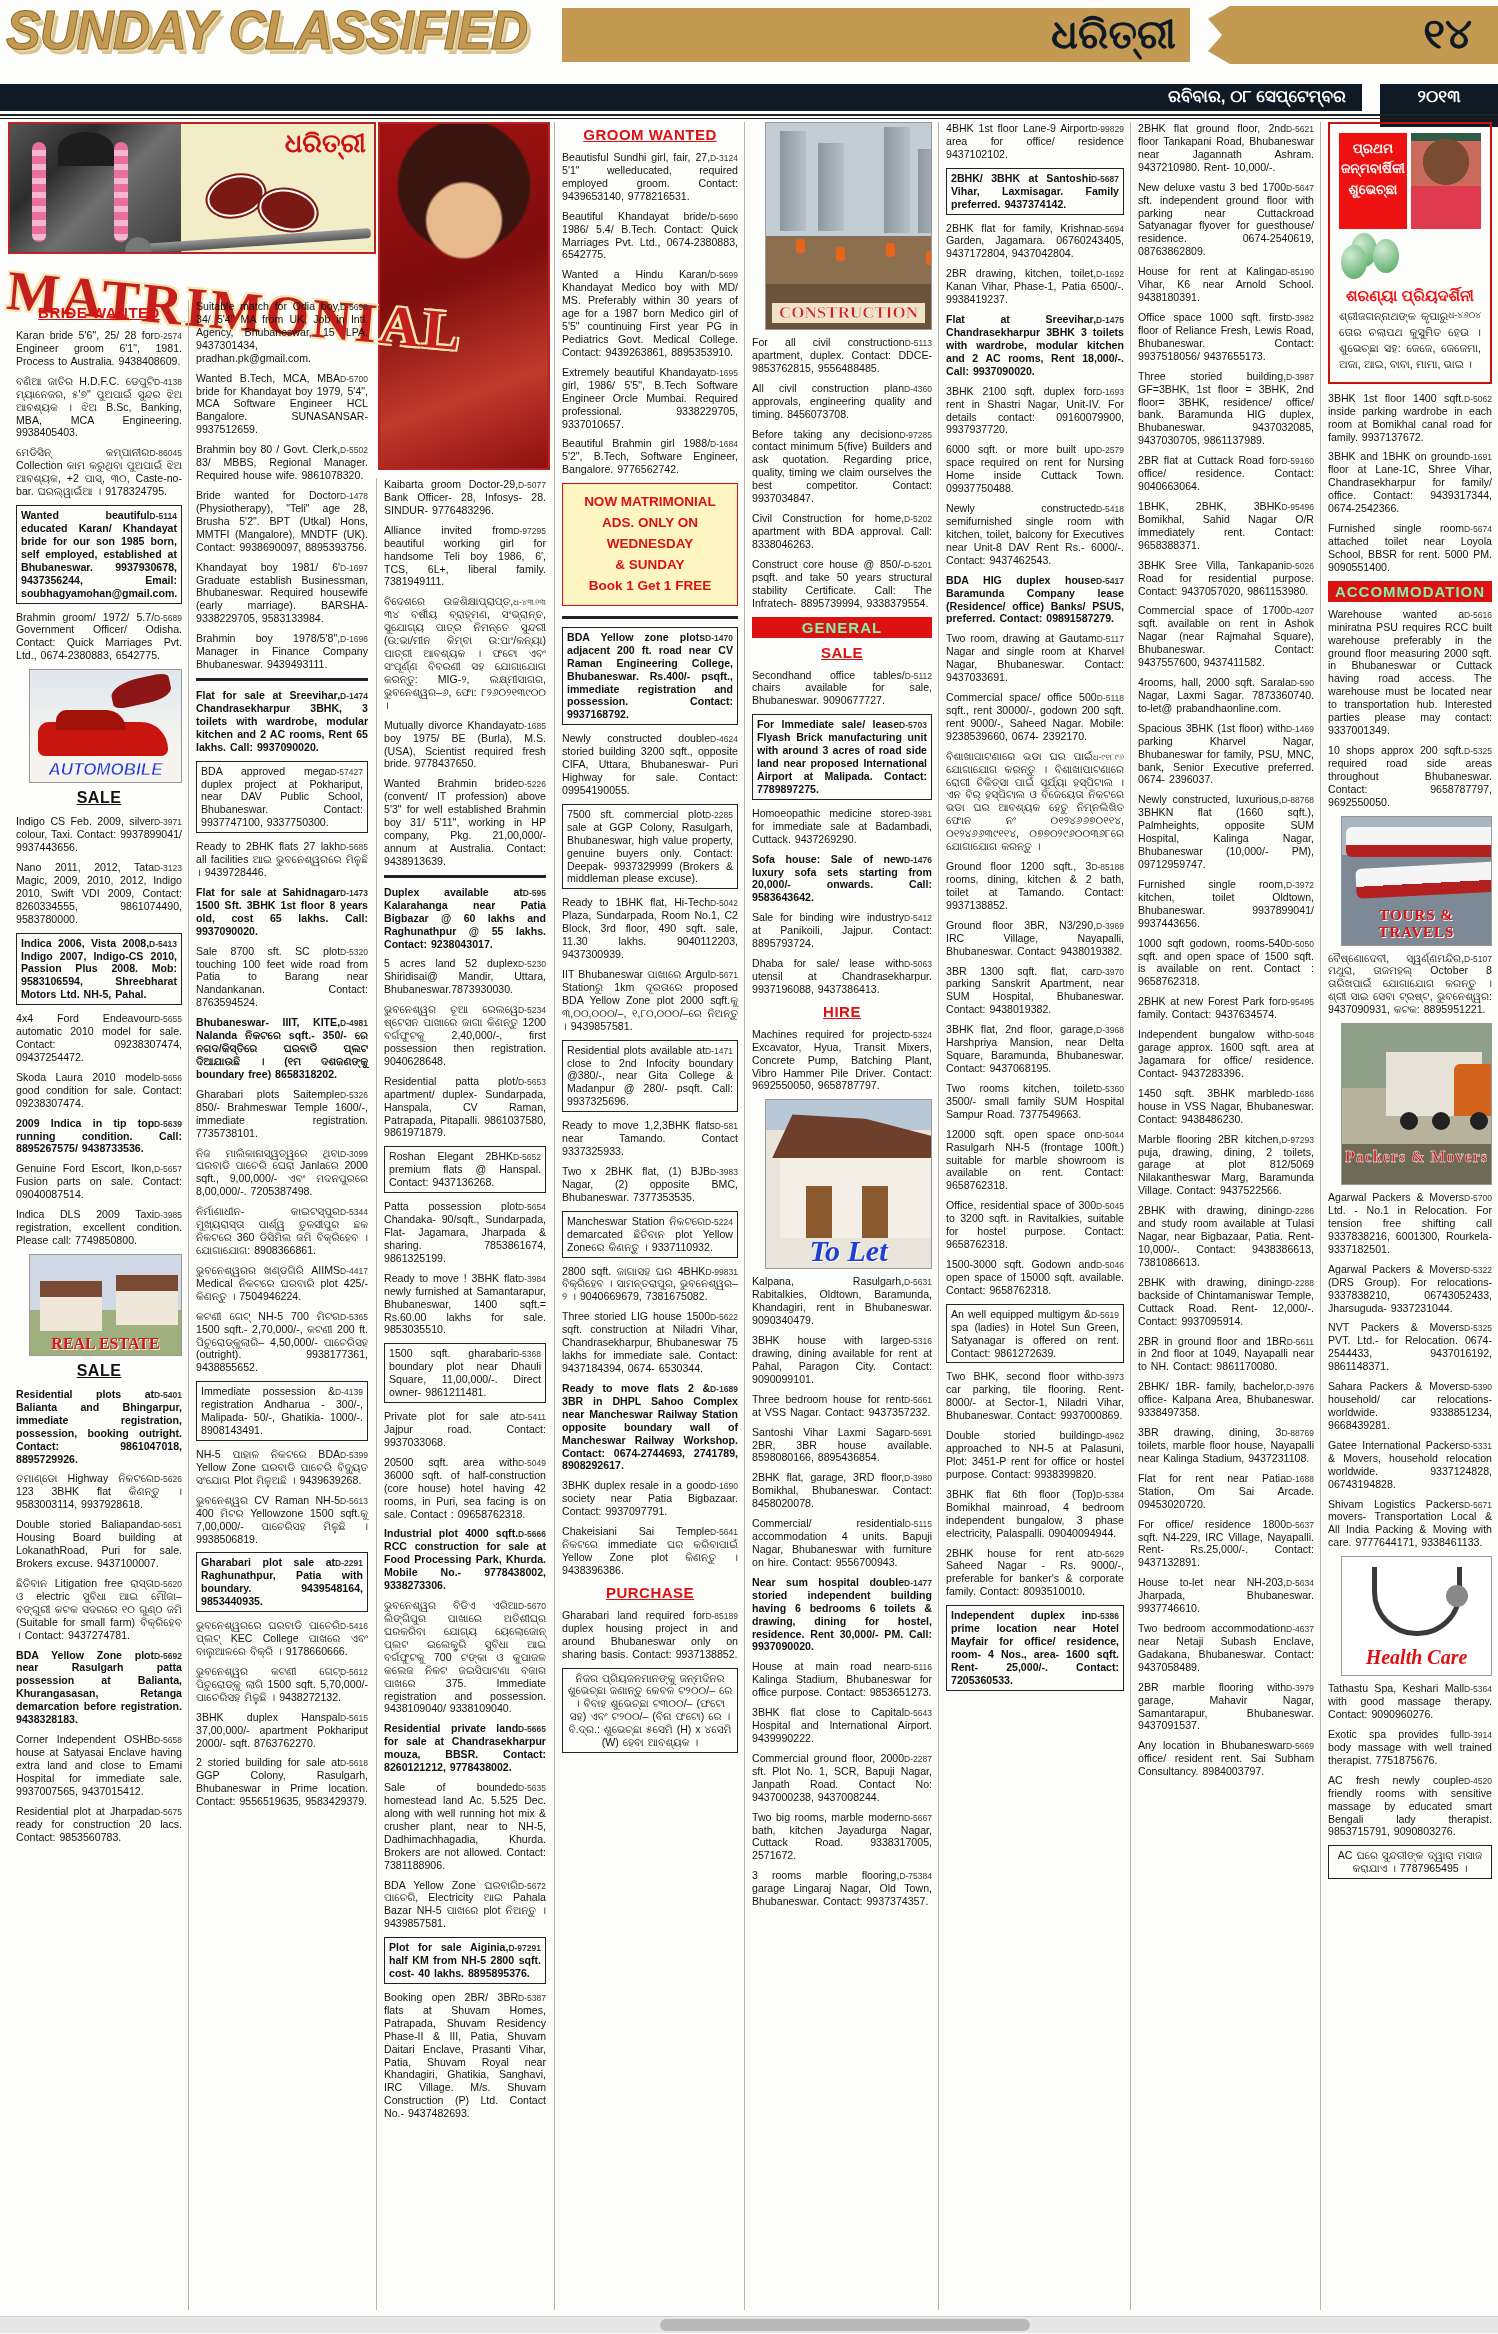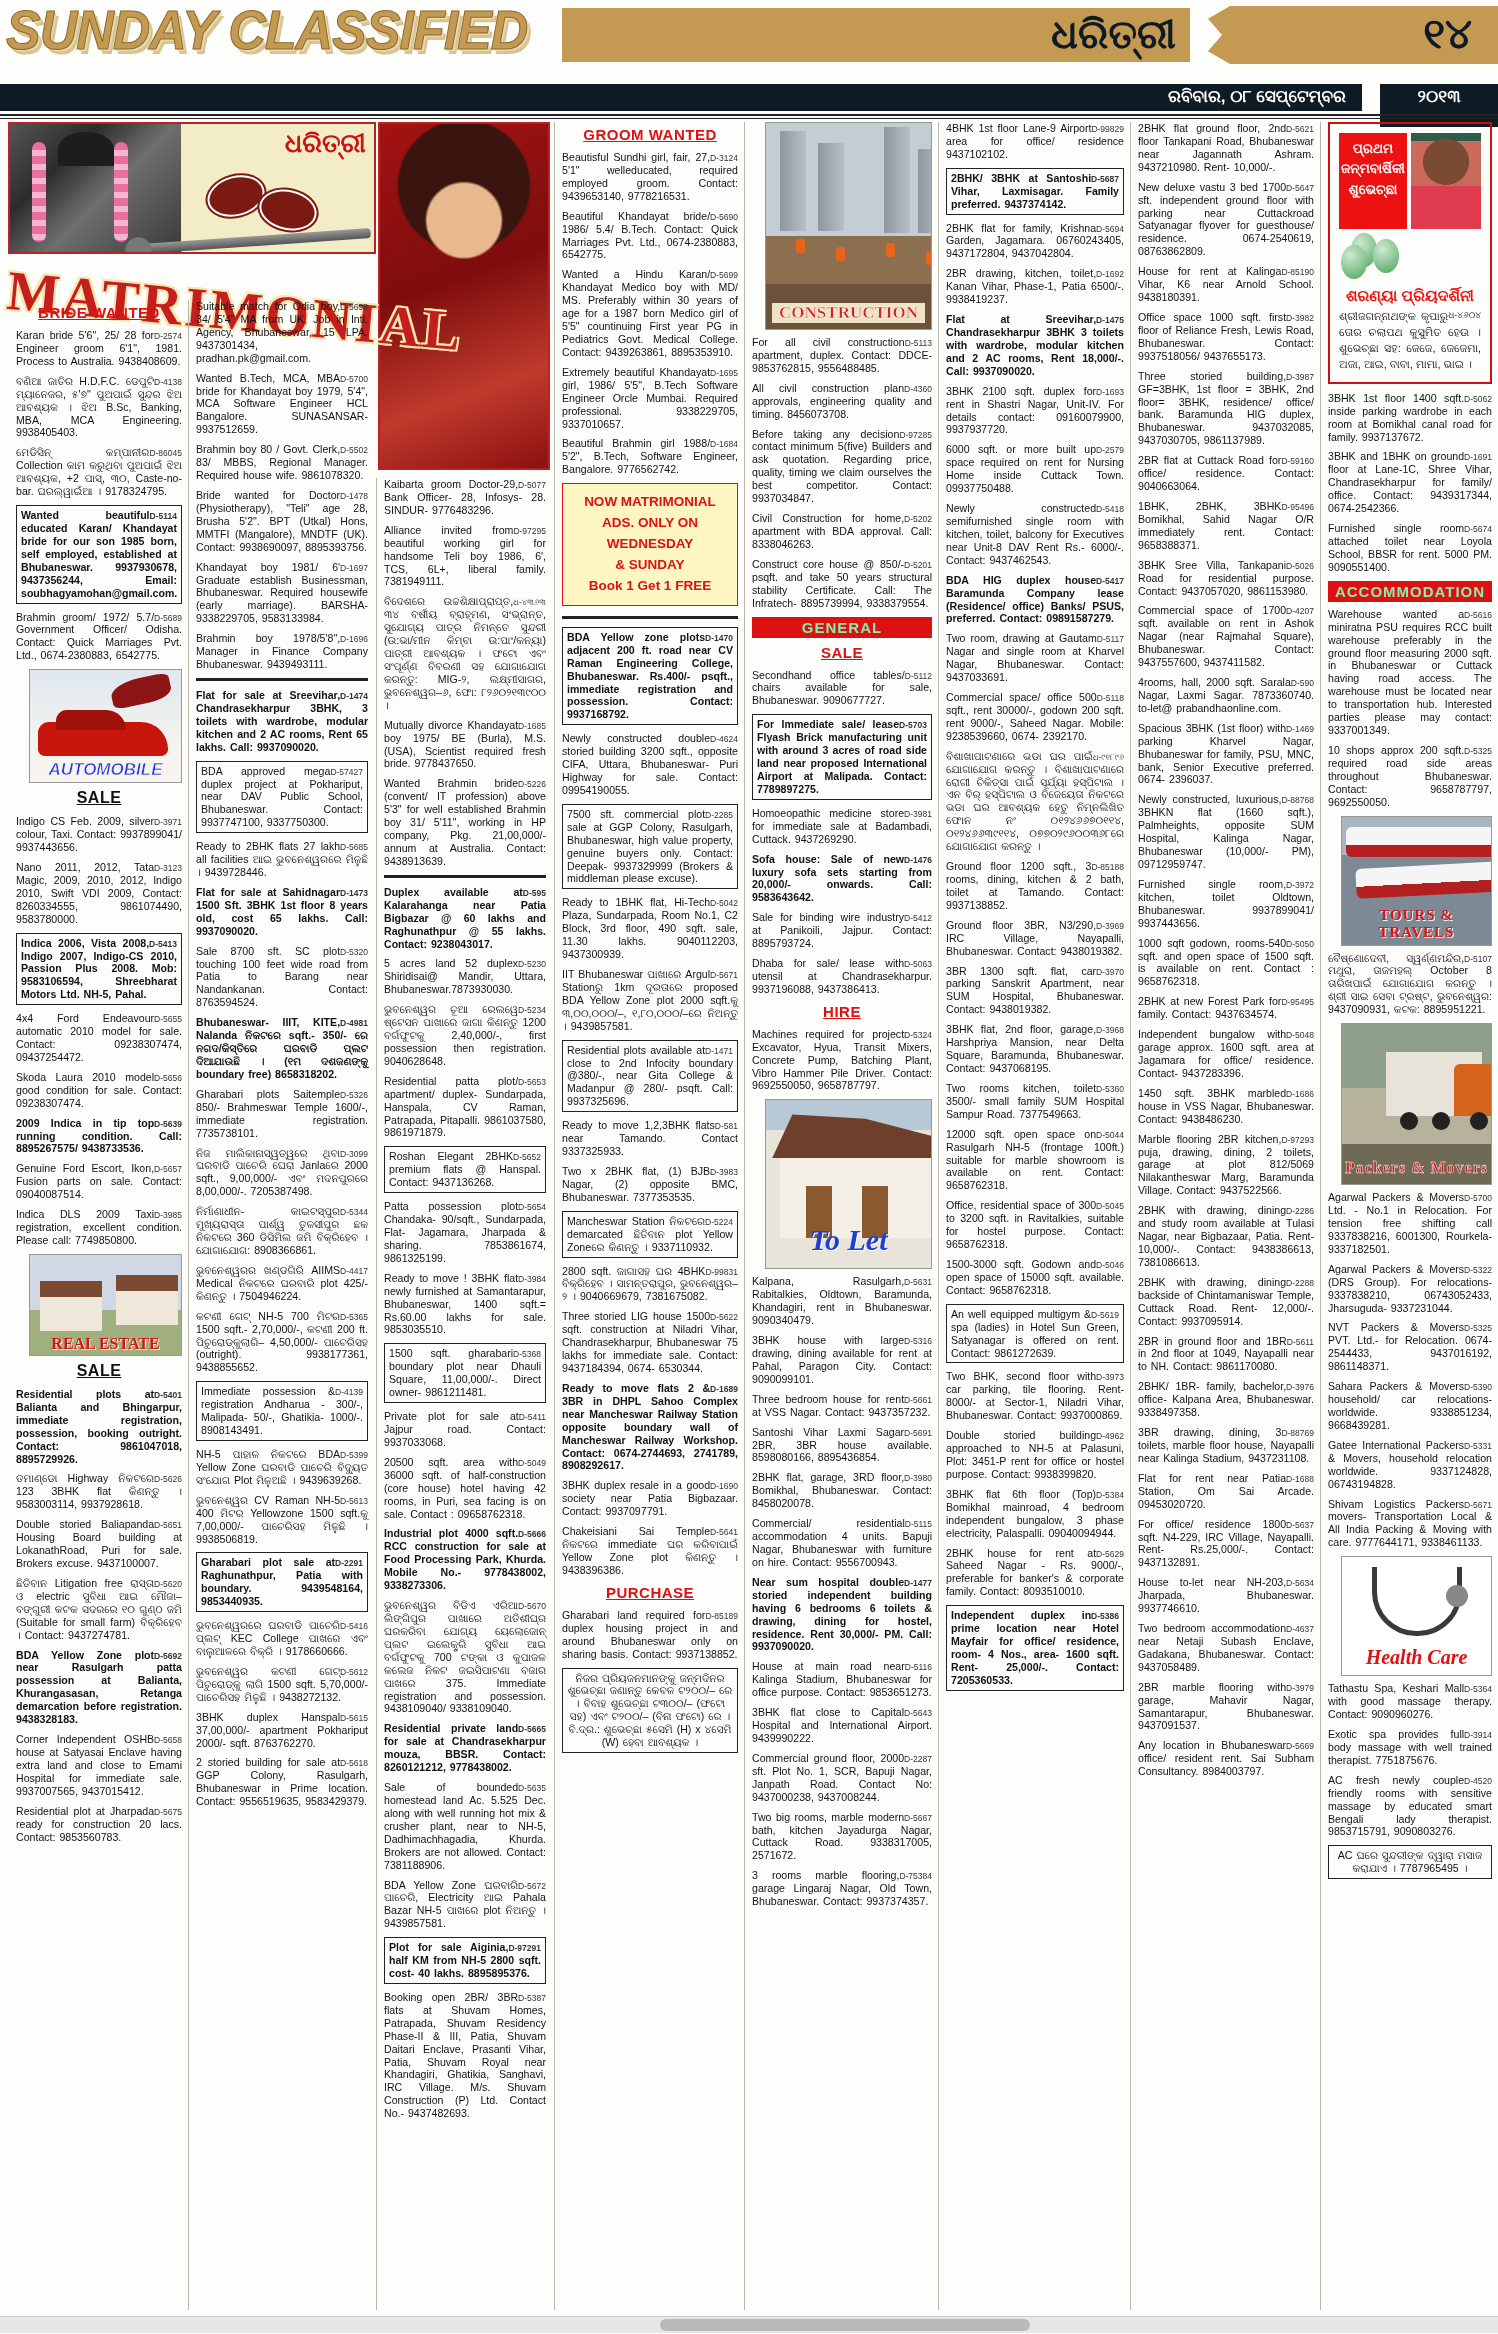--- a/index.html
+++ b/index.html
@@ -103,33 +103,33 @@
   .img-construction .w1{left:30px;top:116px;} .img-construction .w2{left:70px;top:124px;}
   .img-construction .w3{left:120px;top:120px;} .img-construction .w4{left:160px;top:128px;}
   .img-construction .cap{bottom:6px;background:#efe3c4;margin:0 6px;color:#c22;font-size:17px;
      font-family:"Liberation Serif",serif;-webkit-text-stroke:.4px #fff;}
   .img-tolet{height:168px;background:linear-gradient(180deg,#b9c8d6 0 18%,#e9e4da 18%);}
   .img-tolet .roof{position:absolute;left:6px;top:14px;width:170px;height:44px;background:#6e3f2a;
      clip-path:polygon(0 100%,12% 0,55% 10%,100% 55%,100% 100%);}
   .img-tolet .wall{position:absolute;left:14px;top:58px;width:154px;height:80px;background:#f3efe6;}
   .img-tolet .door{position:absolute;left:40px;top:86px;width:26px;height:52px;background:#8a5a2e;}
   .img-tolet .door2{left:96px;}
-  .img-tolet .cap{bottom:11px;color:#1f3fd4;font-size:30px;font-style:italic;
+  .img-tolet .cap{bottom:0;color:#1f3fd4;font-size:30px;font-style:italic;
      font-family:"Liberation Serif",serif;text-shadow:1px 1px 0 #fff;}
   .img-tours{height:128px;background:linear-gradient(180deg,#a9b6c2 0 30%,#7d8a96 30%);}
   .img-tours .bus{position:absolute;height:30px;border-radius:6px;background:linear-gradient(180deg,#f5f5f5 60%,#b41f1f 60%);}
   .img-tours .b1{left:4px;top:10px;width:160px;} .img-tours .b2{left:14px;top:48px;width:150px;transform:rotate(-3deg);}
   .img-tours .cap{bottom:4px;color:#d11;font-size:15px;font-family:"Liberation Serif",serif;
      text-shadow:1px 1px 0 #fff;letter-spacing:1px;}
   .img-truck{height:160px;background:linear-gradient(180deg,#8fa08a 0 40%,#b7b29b 40% 75%,#6f6a55 75%);}
   .img-truck .box{position:absolute;left:44px;top:28px;width:96px;height:64px;background:#e7e3d8;}
   .img-truck .cab{position:absolute;left:112px;top:40px;width:44px;height:52px;background:#d4631c;border-radius:6px 10px 0 0;}
   .img-truck .wh{position:absolute;width:18px;height:18px;border-radius:50%;background:#222;top:88px;}
   .img-truck .wa{left:58px;} .img-truck .wb{left:90px;} .img-truck .wc{left:128px;}
-  .img-truck .cap{bottom:7px;color:#c22;font-size:16px;font-family:"Liberation Serif",serif;
+  .img-truck .cap{bottom:18px;color:#c22;font-size:16px;font-family:"Liberation Serif",serif;
      -webkit-text-stroke:.4px #fff;letter-spacing:1px;}
   .img-health{height:118px;background:#fff;}
   .img-health .tube{position:absolute;left:30px;top:10px;width:80px;height:64px;border:5px solid #3a3a3a;
      border-top:none;border-radius:0 0 44px 44px;}
   .img-health .bell{position:absolute;left:104px;top:28px;width:22px;height:22px;border-radius:50%;background:#888;}
   .img-health .cap{bottom:6px;color:#d11;font-size:20px;font-style:italic;font-family:"Liberation Serif",serif;}
 
   
   .bday{border:2px solid #c11;padding:9px;margin-bottom:8px;}
   .bday .toprow{display:flex;gap:4px;}

